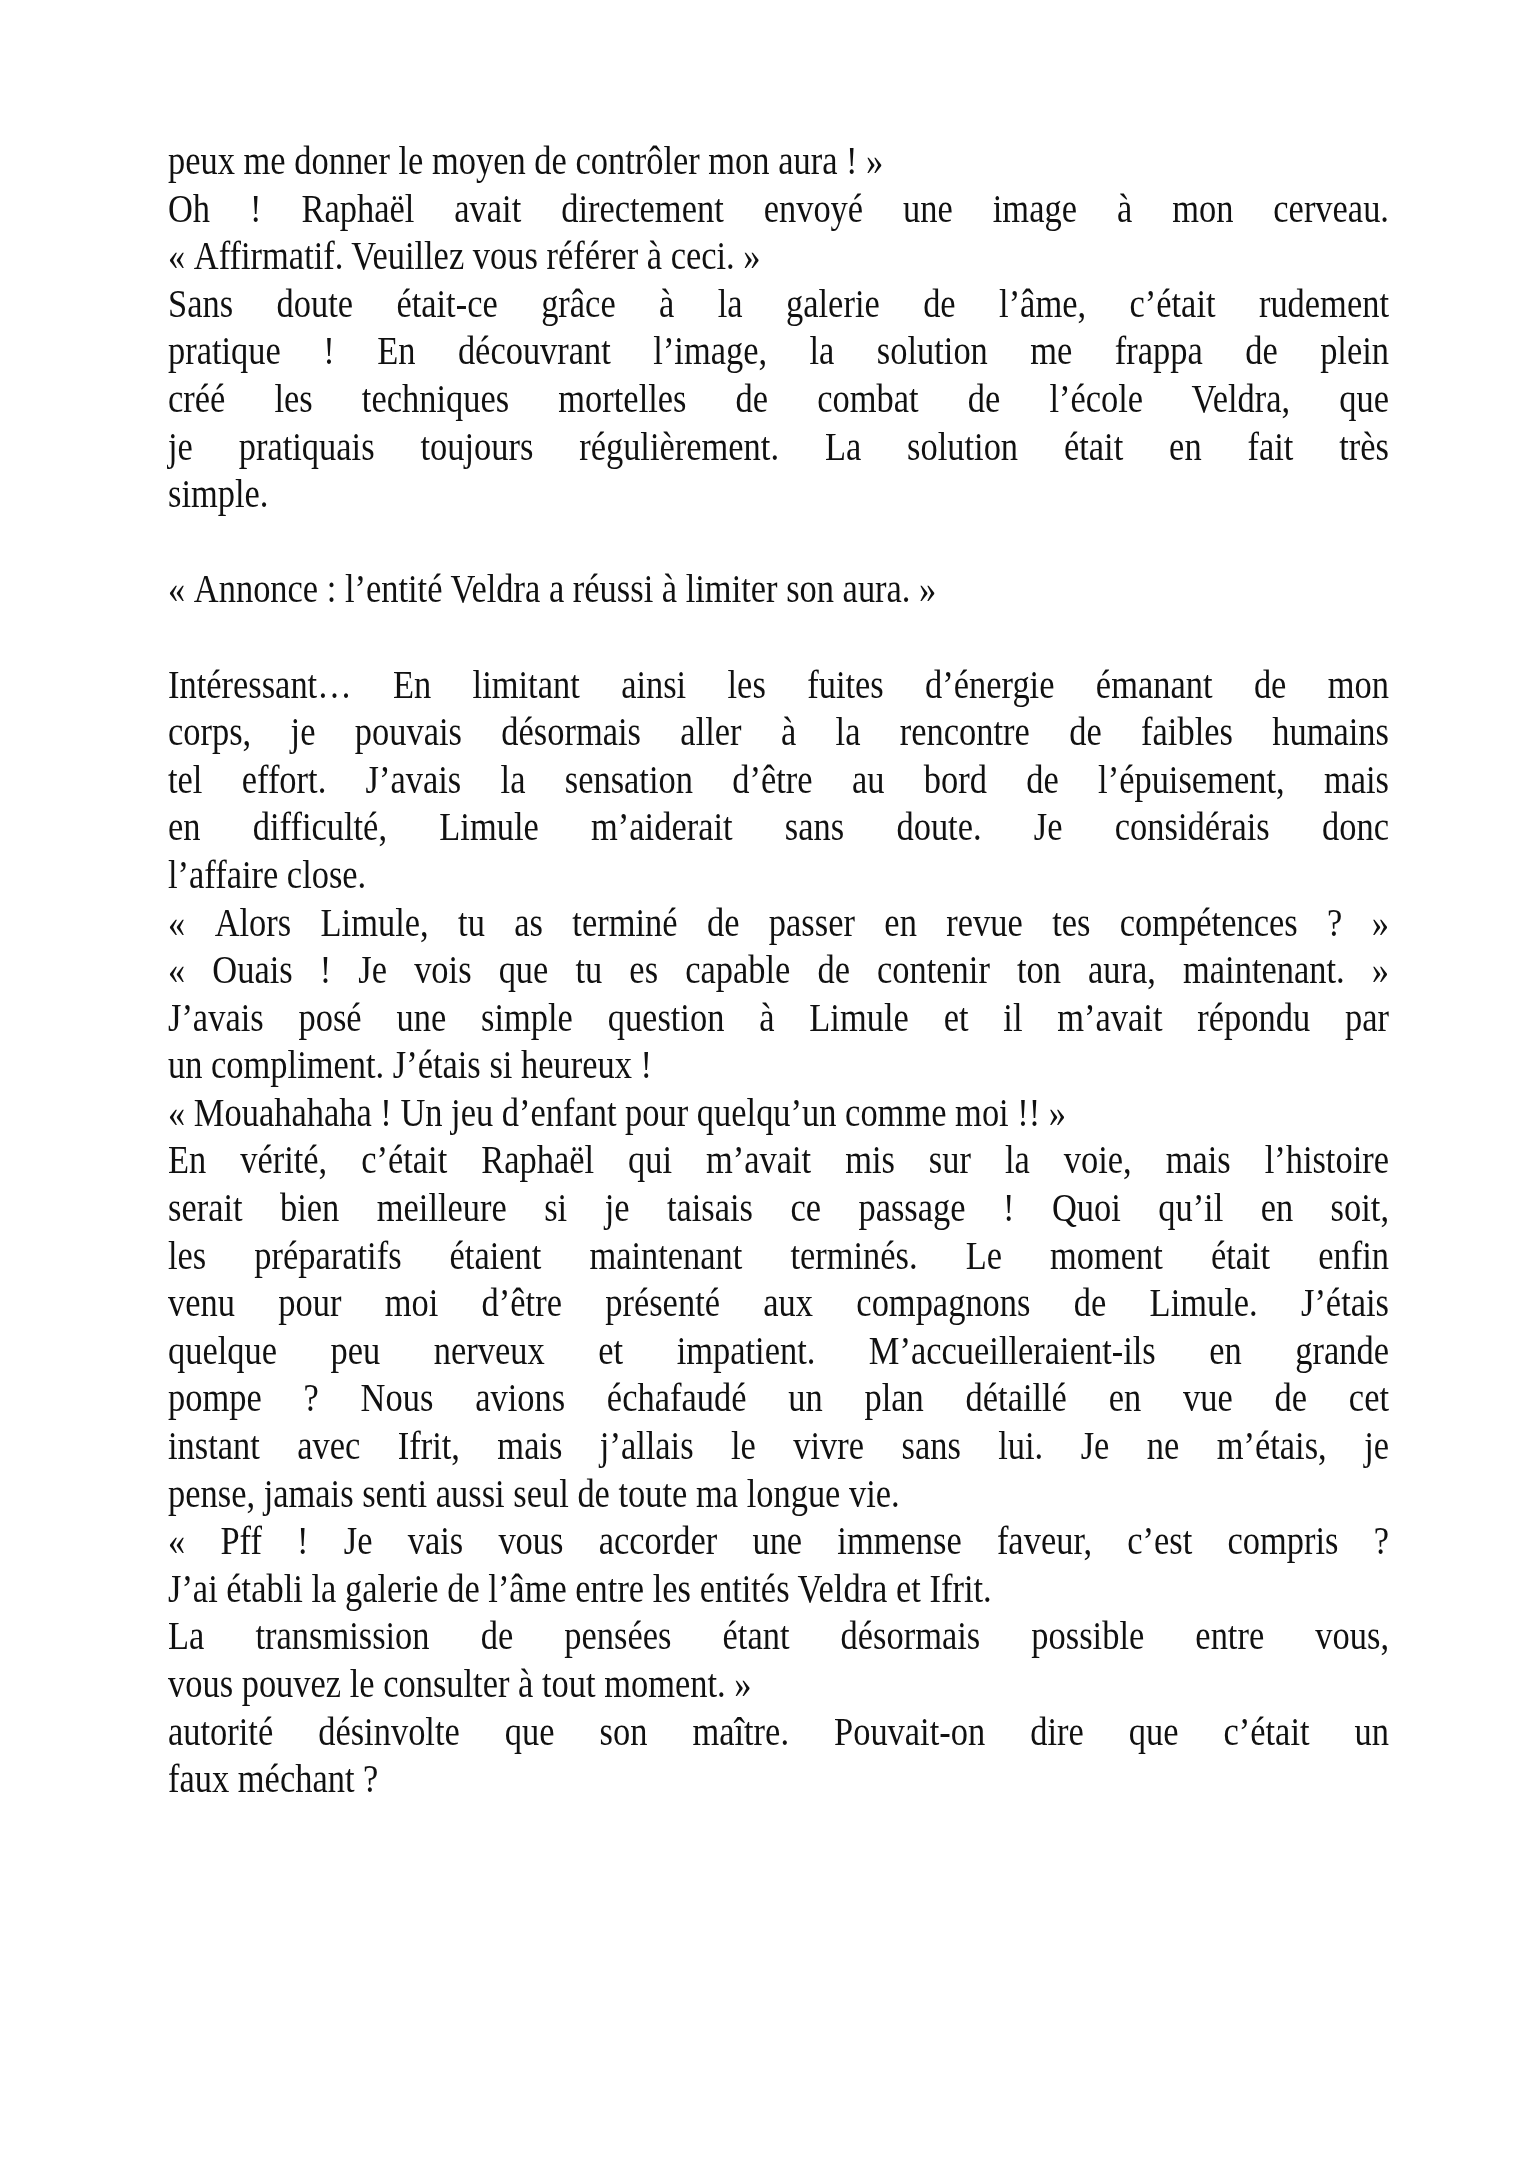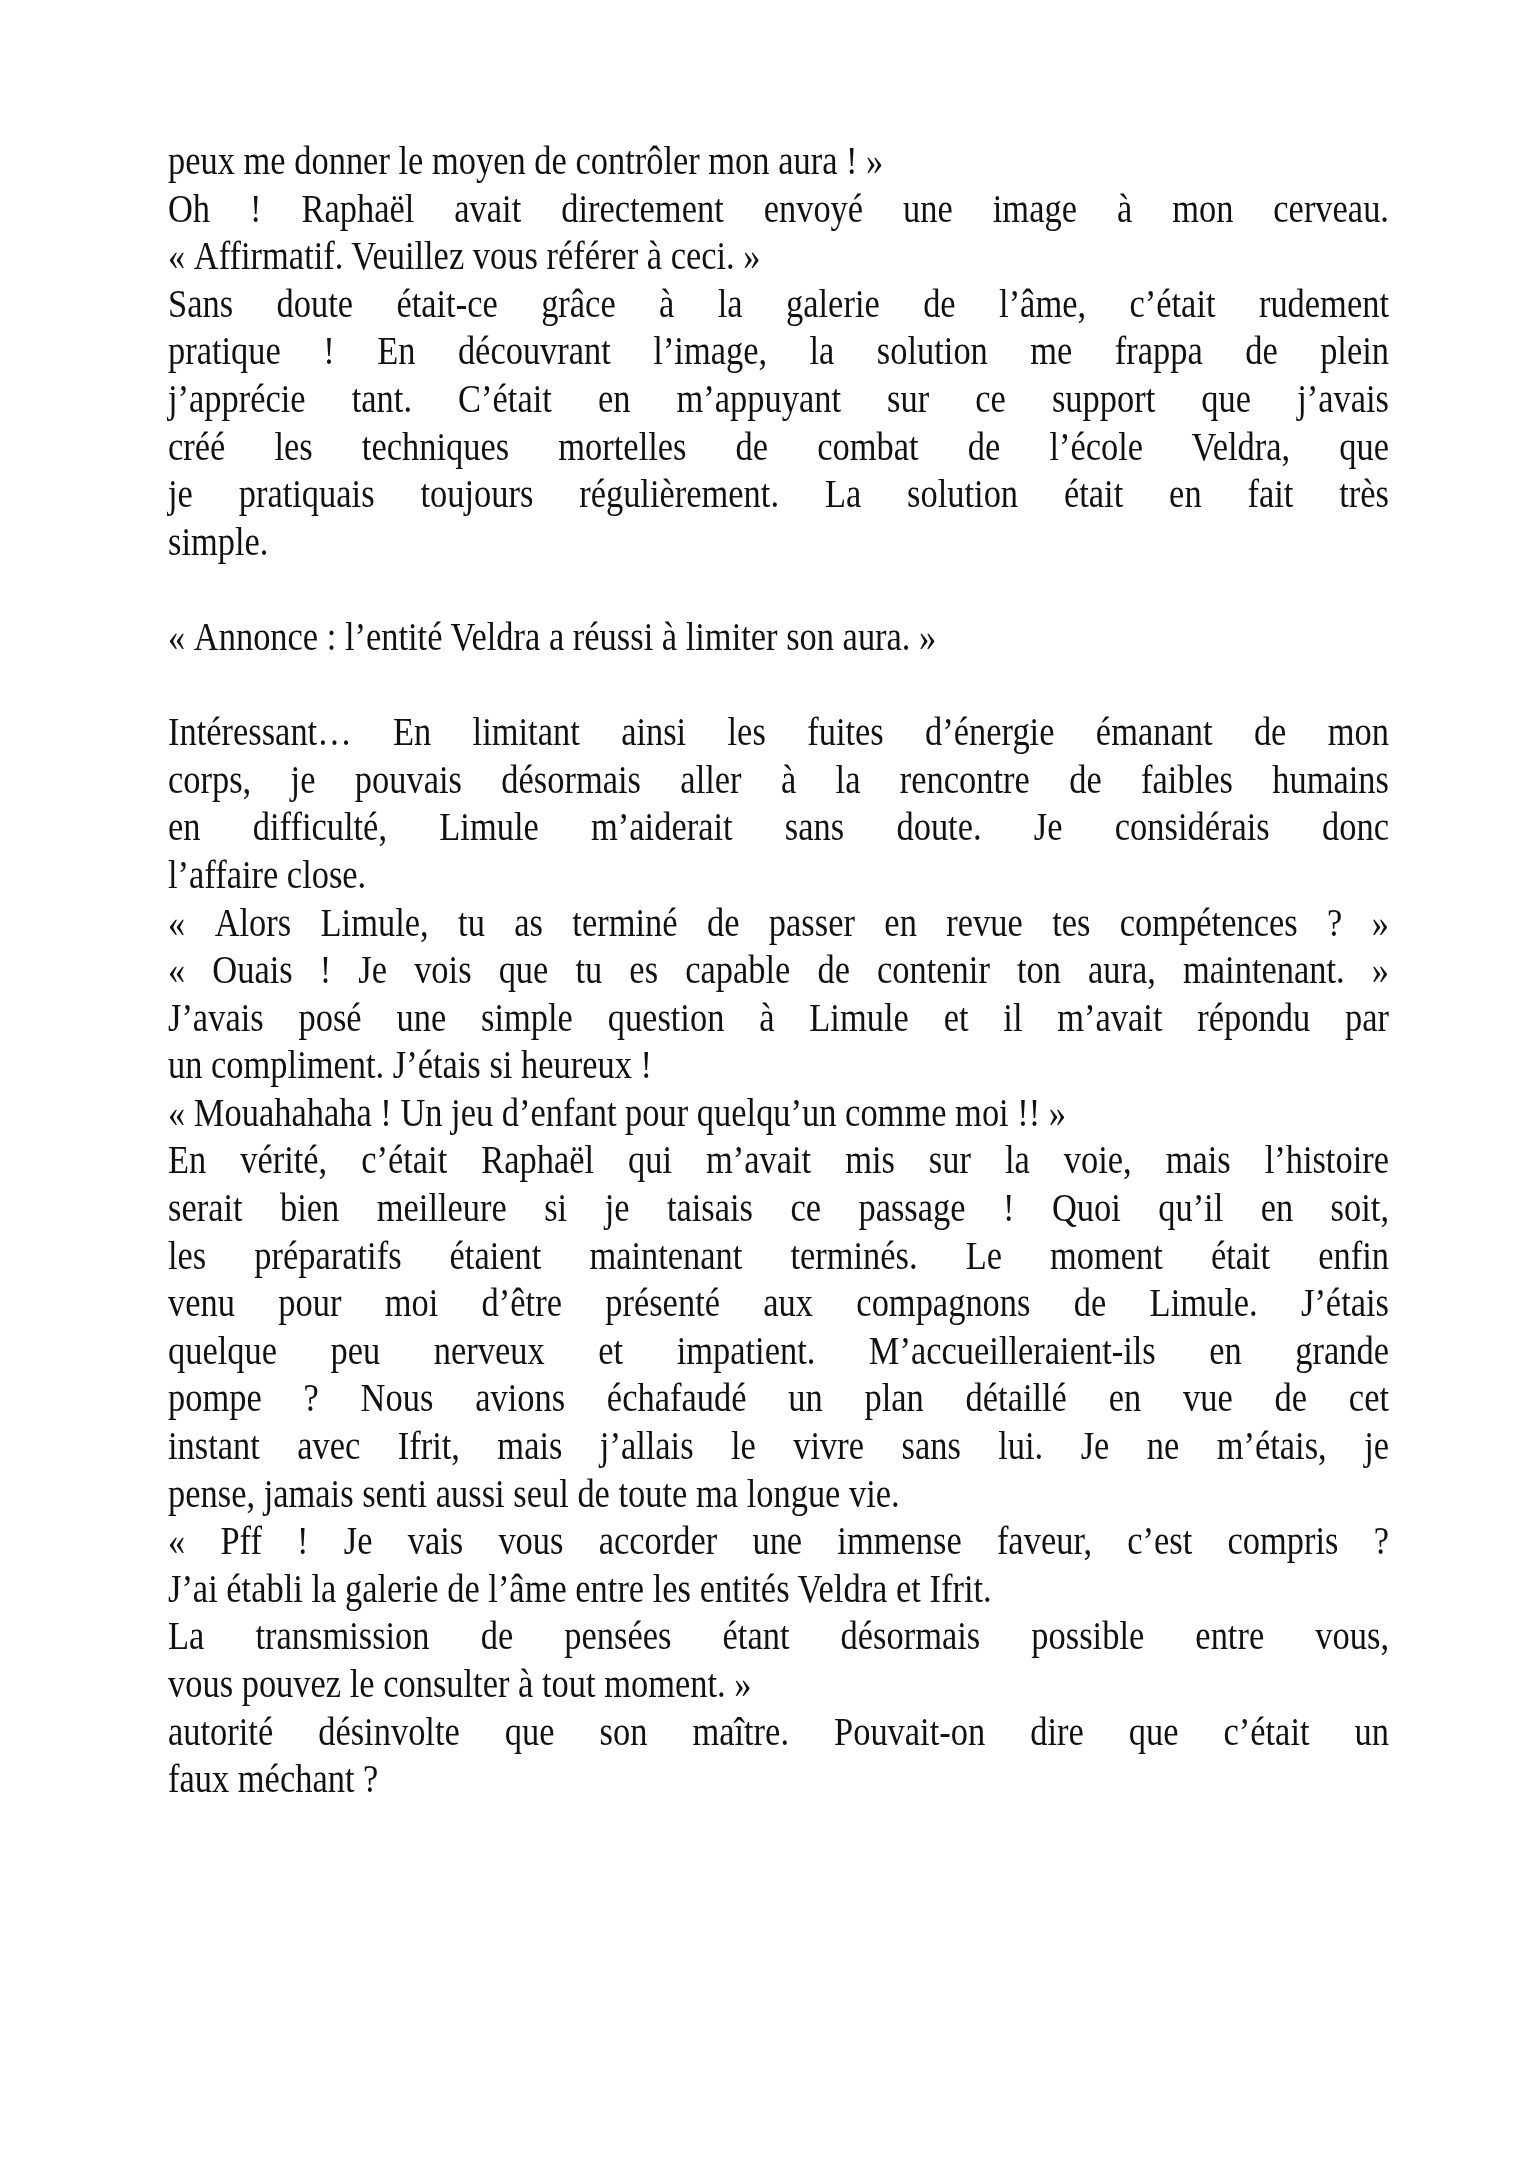--- a/index.html
+++ b/index.html
@@ -68,23 +68,20 @@
       <div class="line">
     <div class="line-inner" style="width: auto; transform: scaleX(0.84);">«&nbsp;Affirmatif. Veuillez vous référer à ceci.&nbsp;»</div>
   </div>
       <div class="line justified">
     <div class="line-inner" style="width: 1453.57px; transform: scaleX(0.84);">Sans doute était-ce grâce à la galerie de l’âme, c’était rudement</div>
   </div>
       <div class="line justified">
     <div class="line-inner" style="width: 1453.57px; transform: scaleX(0.84);">pratique&nbsp;! En découvrant l’image, la solution me frappa de plein</div>
   </div>
       <div class="line justified">
-    <div class="line-inner" style="width: 1453.57px; transform: scaleX(0.84);">j’apprécie tant. C’était en m’appuyant sur ce support que j’avais</div>
-  </div>
-      <div class="line justified">
     <div class="line-inner" style="width: 1453.57px; transform: scaleX(0.84);">créé les techniques mortelles de combat de l’école Veldra, que</div>
   </div>
       <div class="line justified">
     <div class="line-inner" style="width: 1453.57px; transform: scaleX(0.84);">je pratiquais toujours régulièrement. La solution était en fait très</div>
   </div>
       <div class="line">
     <div class="line-inner" style="width: auto; transform: scaleX(0.84);">simple.</div>
   </div>
       <div class="line blank">
     <div class="line-inner"></div>
@@ -93,20 +90,23 @@
     <div class="line-inner" style="width: auto; transform: scaleX(0.84);">«&nbsp;Annonce : l’entité Veldra a réussi à limiter son aura.&nbsp;»</div>
   </div>
       <div class="line blank">
     <div class="line-inner"></div>
   </div>
       <div class="line justified">
     <div class="line-inner" style="width: 1453.57px; transform: scaleX(0.84);">Intéressant… En limitant ainsi les fuites d’énergie émanant de mon</div>
   </div>
       <div class="line justified">
     <div class="line-inner" style="width: 1453.57px; transform: scaleX(0.84);">corps, je pouvais désormais aller à la rencontre de faibles humains</div>
+  </div>
+      <div class="line justified">
+    <div class="line-inner" style="width: 1453.57px; transform: scaleX(0.84);">tel effort. J’avais la sensation d’être au bord de l’épuisement, mais</div>
   </div>
       <div class="line justified">
     <div class="line-inner" style="width: 1453.57px; transform: scaleX(0.84);">en difficulté, Limule m’aiderait sans doute. Je considérais donc</div>
   </div>
       <div class="line">
     <div class="line-inner" style="width: auto; transform: scaleX(0.84);">l’affaire close.</div>
   </div>
       <div class="line justified">
     <div class="line-inner" style="width: 1453.57px; transform: scaleX(0.84);">«&nbsp;Alors Limule, tu as terminé de passer en revue tes compétences&nbsp;?&nbsp;»</div>
   </div>

